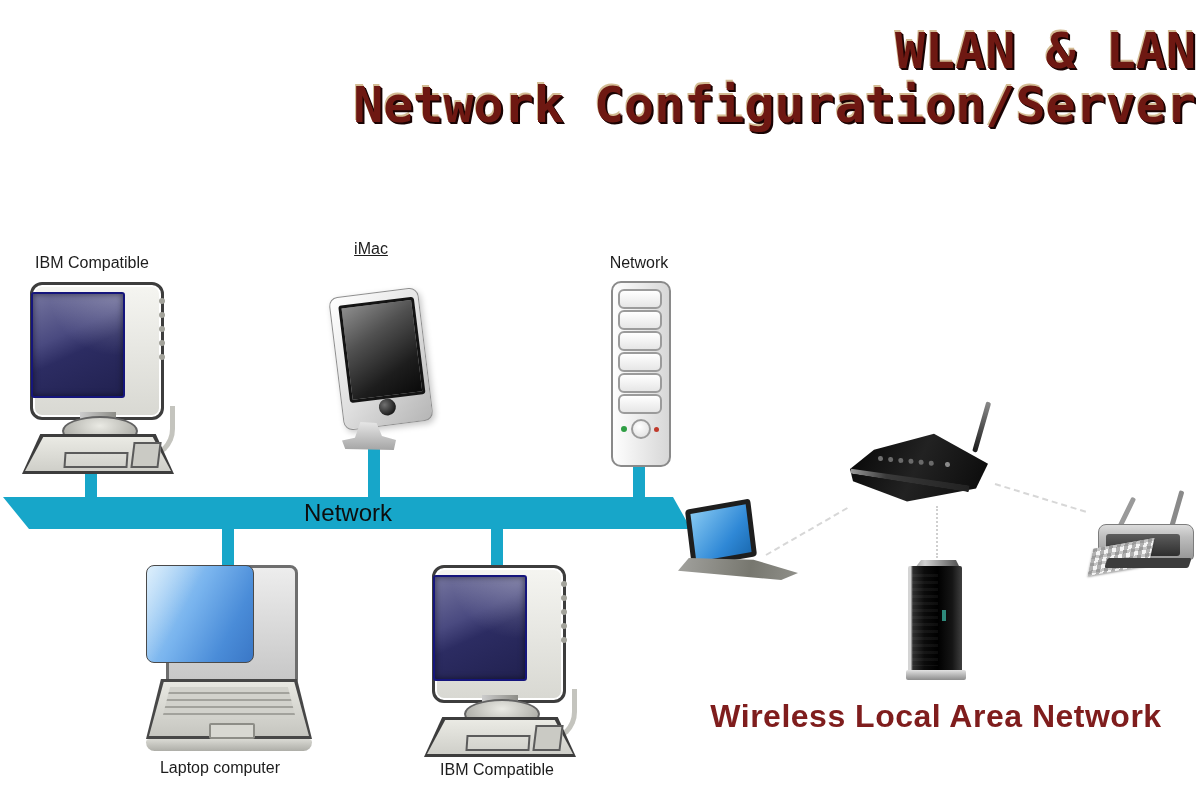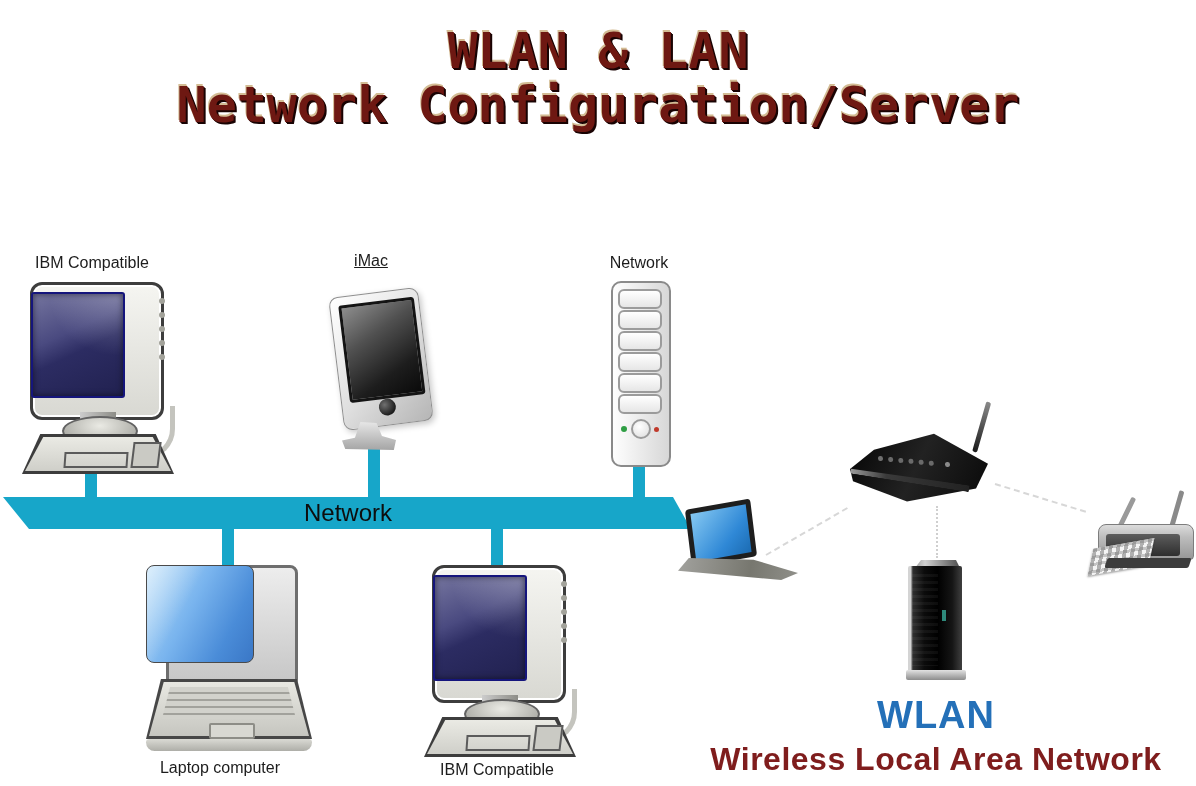--- a/index.html
+++ b/index.html
@@ -1,21 +1,21 @@
 <!DOCTYPE html>
 <html><head>
 <meta charset="utf-8">
 <style>
   html,body{margin:0;padding:0;background:#ffffff;}
   #canvas{position:relative;width:1196px;height:786px;background:#ffffff;overflow:hidden;
           font-family:"Liberation Sans",sans-serif;color:#1c1c1c;}
   .abs{position:absolute;}
 
   
-  .title-block{left:0;top:24px;width:1196px;text-align:center;
+  .title-block{left:0;top:24px;width:1196px;text-align:right;
     font-family:"DejaVu Sans Mono",monospace;font-weight:bold;
     color:#6e1812;line-height:54px;font-size:50px;
     text-shadow:2px 2px 0 #190303,-1px -2px 0 rgba(196,166,112,.75),1px 1px 0 #2a0605;}
 
   
   .dev-label{font-size:16px;color:#1c1c1c;white-space:nowrap;transform:translateX(-50%);}
 
   
   .bus{left:0;top:497px;width:712px;height:32px;background:#17a6c9;
        clip-path:polygon(3px 0,673px 0,691px 100%,29px 100%);z-index:1;}
@@ -195,21 +195,21 @@
     <div class="btns"></div>
     <div class="brand"></div>
     <div class="neck"></div>
     <div class="foot"></div>
     <div class="kb-out"></div>
     <div class="kb-in"></div>
     <div class="kspace"></div>
     <div class="kpad"></div>
   </div>
 
-  <div class="abs dev-label" style="left:371px;top:252px;text-decoration:underline;">iMac</div>
+  <div class="abs dev-label" style="left:371px;top:240px;text-decoration:underline;">iMac</div>
   <div class="abs imac" style="left:314px;top:288px;">
     <div class="body">
       <div class="scr"></div>
       <div class="cam"></div>
     </div>
     <div class="stand"></div>
   </div>
 
   <div class="abs dev-label" style="left:639px;top:254px;">Network</div>
   <div class="abs server" style="left:611px;top:281px;">
@@ -275,17 +275,16 @@
   <div class="abs printer" style="left:1090px;top:488px;">
     <div class="arm1"></div>
     <div class="arm2"></div>
     <div class="body"></div>
     <div class="face"></div>
     <div class="paper"></div>
     <div class="base"></div>
   </div>
 
   <div class="abs wlan-block">
-    <div class="wlan-heading">WLAN</div>
     <div class="wlan-subheading">Wireless Local Area Network</div>
   </div>
 
 </div>
 
 </body></html>

